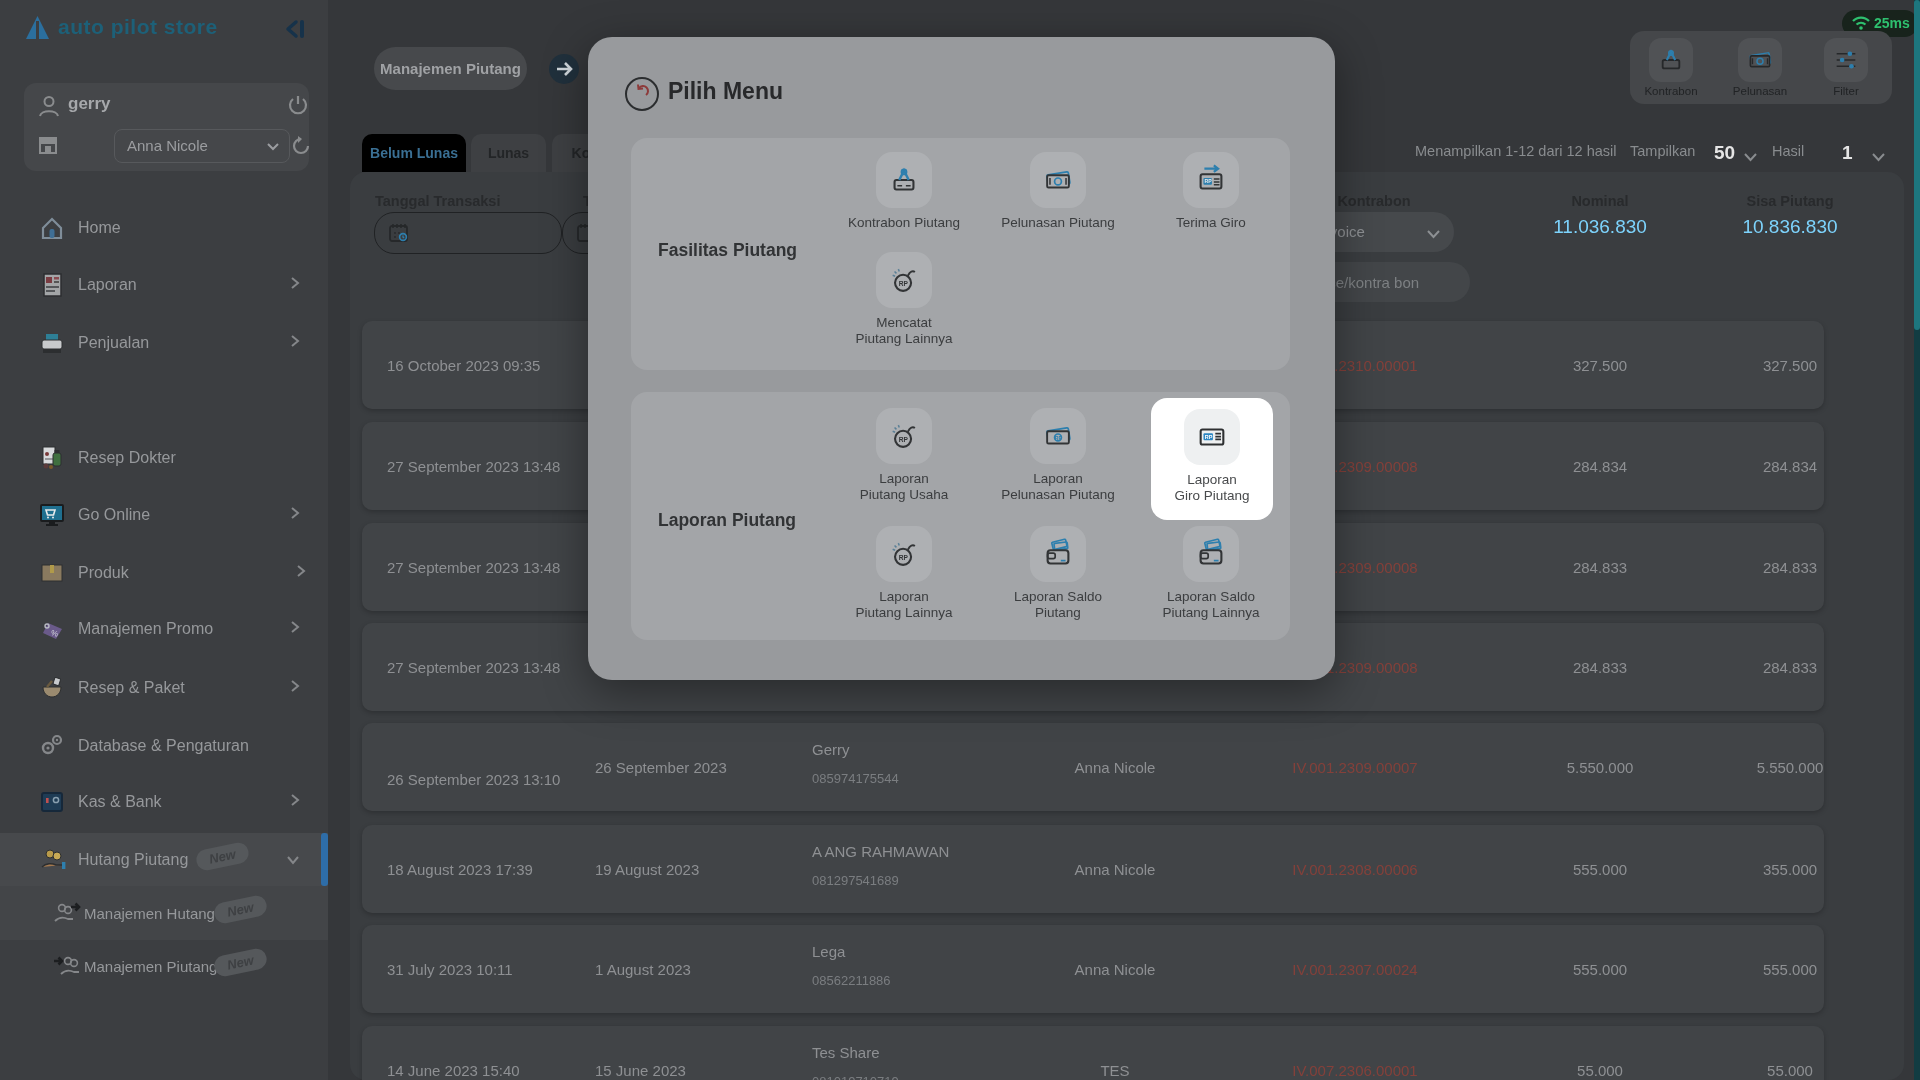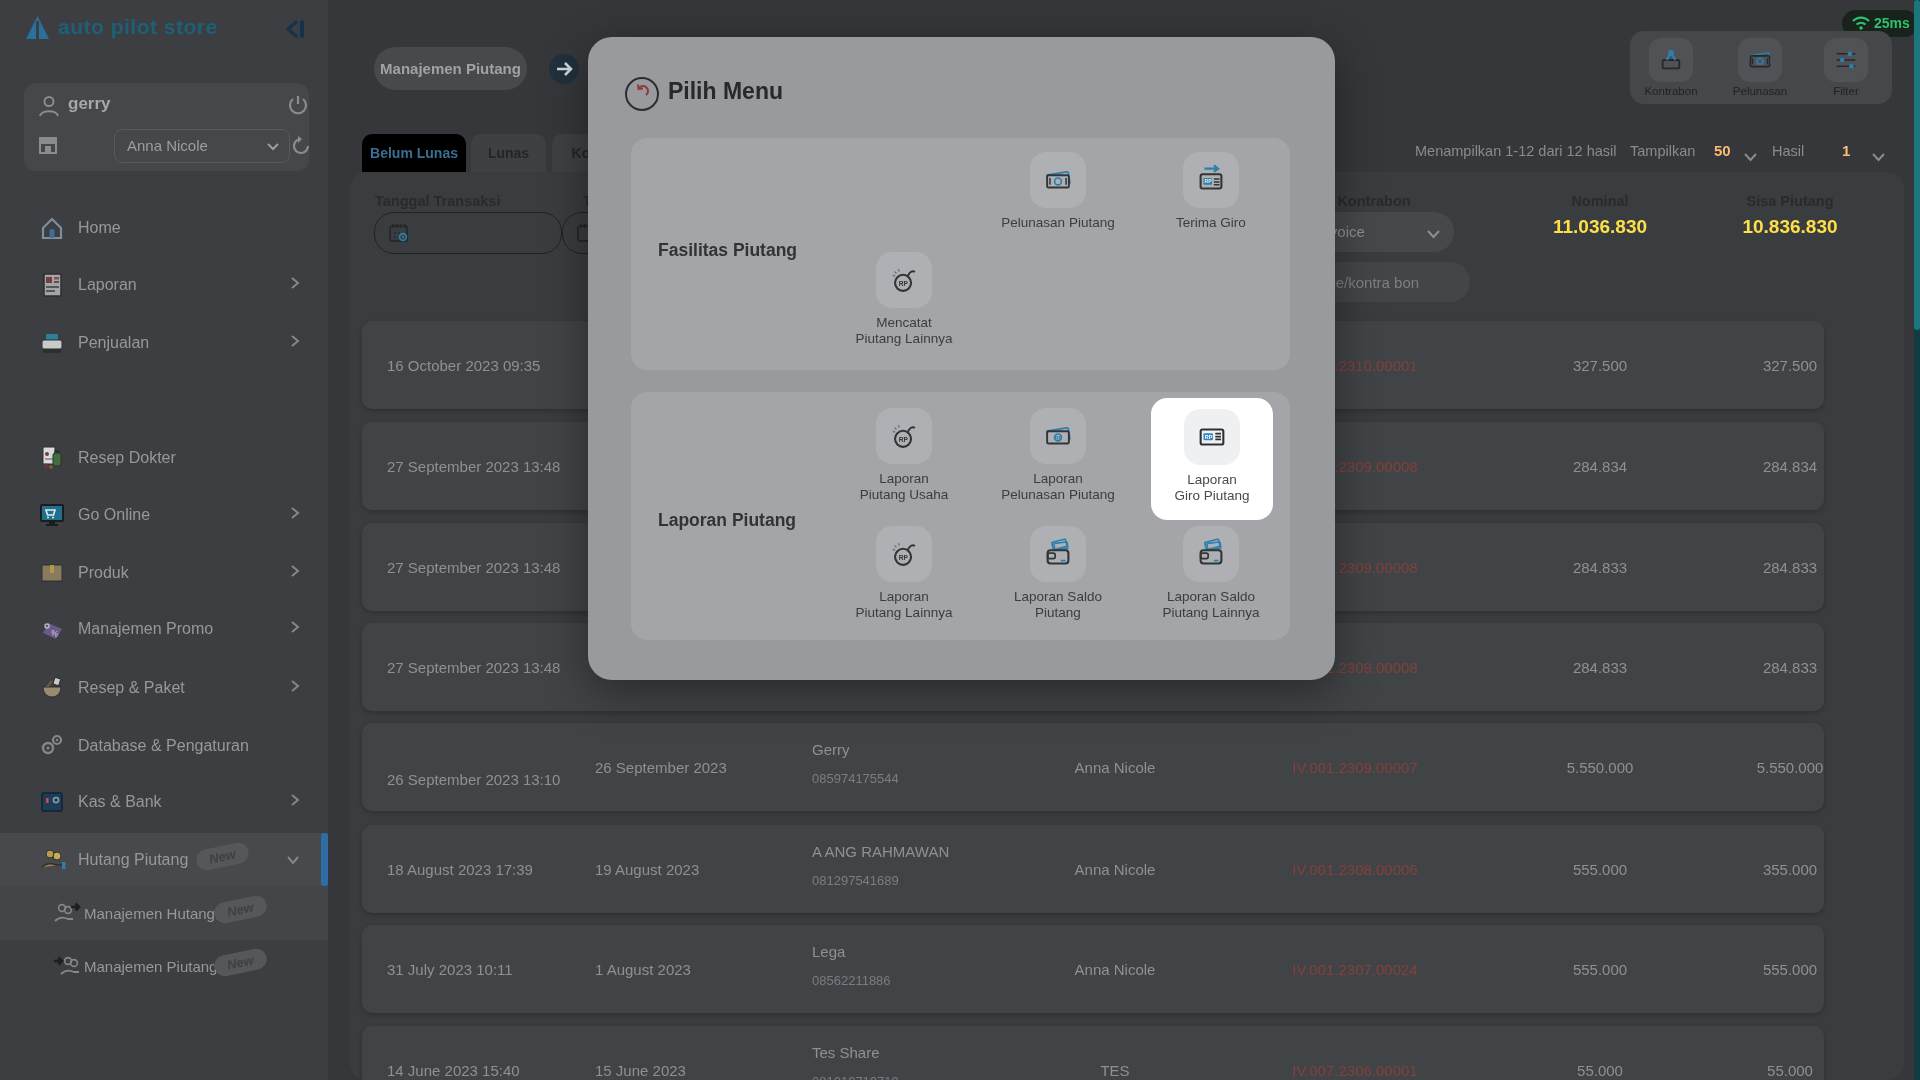--- a/index.html
+++ b/index.html
@@ -37,37 +37,37 @@
   .tbtn .tile{width:44px;height:44px;border-radius:12px;background:#505255;margin:0 auto;
     display:flex;align-items:center;justify-content:center;}
   .tbtn .tl{font-size:11.5px;color:#212325;margin-top:3px;}
   
   .tab{top:134px;height:38px;border-radius:10px 10px 0 0;font-size:14px;font-weight:bold;
     display:flex;align-items:center;justify-content:center;}
   .tab.on{background:#000000;color:#3a6f93;}
   .tab.off{background:#3e4043;color:#232527;}
   #panel{left:350px;top:172px;width:1554px;height:908px;background:#3a3d40;border-radius:16px;}
   .hdr{position:absolute;top:21px;font-size:14.5px;font-weight:bold;color:#282a2c;}
-  .total{position:absolute;top:44px;font-size:19px;font-weight:bold;color:#fde047;}
+  .total{position:absolute;top:44px;font-size:19px;font-weight:normal;color:#7dd3fc;}
   .dinput{position:absolute;top:40px;width:186px;height:40px;border:1.5px solid #202224;
     border-radius:20px;background:transparent;}
   .fselect{position:absolute;left:903px;top:40px;width:185px;height:40px;background:#46494c;
     border-radius:20px;color:#8d9093;font-size:15px;line-height:40px;padding-left:16px;}
   .fsearch{position:absolute;left:903px;top:90px;width:185px;height:40px;background:#434649;
     border-radius:20px;border:none;color:#8d9093;font-size:15px;padding:0 16px;outline:none;}
   .fsearch::placeholder{color:#7d8083;}
   .row{position:absolute;left:12px;width:1462px;height:88px;background:#414447;border-radius:10px;
     box-shadow:0 2px 5px rgba(0,0,0,.22);}
   .row .c{position:absolute;top:50%;transform:translateY(-50%);font-size:15px;color:#8e9093;}
   .row .nm{position:absolute;left:450px;top:18px;font-size:15px;color:#8e9093;}
   .row .ph{position:absolute;left:450px;top:48px;font-size:13px;color:#7a7d80;}
   .row .inv{position:absolute;left:883px;width:220px;text-align:center;top:50%;
     transform:translateY(-50%);font-size:15px;color:#84403a;}
   .info{font-size:14.5px;color:#898c8f;}
-  .info b{color:#fdba74;font-size:15px;}
+  .info b{color:#e5e5e5;font-size:19px;}
   
   #modal{left:588px;top:37px;width:747px;height:643px;background:#989a9d;border-radius:24px;
     box-shadow:0 12px 45px rgba(0,0,0,.4);}
   .m-title{position:absolute;left:80px;top:41px;font-size:23px;font-weight:bold;color:#28292b;}
   .m-back{position:absolute;left:37px;top:40px;width:30px;height:30px;border:2.5px solid #2b2d2f;
     border-radius:50%;display:flex;align-items:center;justify-content:center;}
   .sect{position:absolute;left:43px;width:659px;background:#a3a5a8;border-radius:16px;}
   .sect .slbl{position:absolute;left:27px;font-size:17.5px;font-weight:bold;color:#313335;}
   .cell{position:absolute;width:150px;text-align:center;}
   .cell .tile{width:56px;height:56px;border-radius:16px;background:#aeb0b3;margin:0 auto;
@@ -190,21 +190,21 @@
           <circle cx="10" cy="16.5" r="1" fill="#e8eaec"></circle>
           <circle cx="15" cy="16.5" r="1" fill="#e8eaec"></circle>
           <rect x="11" y="20" width="6" height="3" fill="#1a1c1e"></rect>
           <rect x="8" y="23" width="12" height="2" fill="#1a1c1e"></rect>
         </svg></span>
     <span class="lbl">Go Online</span>
     <span class="chev"><svg width="10" height="14" viewBox="0 0 10 14">
           <polyline points="2,2 8,7 2,12" fill="none" stroke="#85878a" stroke-width="2"></polyline>
         </svg></span>
   </div>
-  <div class="abs mitem" style="top:550px;">
+  <div class="abs mitem" style="top:550px;padding-left:6px;">
     <span class="mic"><svg width="28" height="28" viewBox="0 0 28 28">
           <rect x="4" y="6" width="20" height="16" fill="#8a7a5f" stroke="#2c2e30"></rect>
           <rect x="12" y="6" width="4" height="8" fill="#b09a4a"></rect>
         </svg></span>
     <span class="lbl">Produk</span>
     <span class="chev"><svg width="10" height="14" viewBox="0 0 10 14">
           <polyline points="2,2 8,7 2,12" fill="none" stroke="#85878a" stroke-width="2"></polyline>
         </svg></span>
   </div>
   <div class="abs mitem" style="top:606px;">
@@ -488,20 +488,31 @@
       <svg width="18" height="18" viewBox="0 0 18 18">
           <path d="M13 12 A5 5 0 1 0 6 5" fill="none" stroke="#8d3a3a" stroke-width="2"></path>
           <polyline points="5,1.5 5.5,6 10,5.5" fill="none" stroke="#8d3a3a" stroke-width="2"></polyline>
         </svg>
     </span>
   </div>
   <span class="m-title">Pilih Menu</span>
 
   <div class="sect" style="top:101px;height:232px;">
     <span class="slbl" style="top:102px;">Fasilitas Piutang</span>
+    <div class="cell" style="left:198px;top:14px;">
+      <div class="tile">
+        <svg width="34" height="34" viewBox="0 0 36 36">
+            <rect x="8" y="18" width="20" height="10" rx="2" fill="none" stroke="#323436" stroke-width="2.2"></rect>
+            <path d="M13 18 L18 8 L23 18" fill="none" stroke="#2d7fae" stroke-width="2.6"></path>
+            <circle cx="18" cy="9.5" r="2.6" fill="none" stroke="#2d7fae" stroke-width="2"></circle>
+            <path d="M11 24 h5 M20 24 h5" stroke="#323436" stroke-width="1.6"></path>
+          </svg>
+      </div>
+      <div class="clbl pre">Kontrabon Piutang</div>
+    </div>
     <div class="cell" style="left:352px;top:14px;">
       <div class="tile">
         <svg width="34" height="34" viewBox="0 0 36 36">
             <rect x="7" y="11" width="23" height="13" rx="1.5" fill="none" stroke="#2d7fae" stroke-width="1.8" transform="rotate(-9 18 18)"></rect>
             <rect x="6.5" y="13" width="23" height="13" rx="1.5" fill="#aeb0b3" stroke="#323436" stroke-width="2"></rect>
             <circle cx="18" cy="19.5" r="3.6" fill="none" stroke="#2d7fae" stroke-width="1.8"></circle>
             <path d="M9.5 16 v7 M26.5 16 v7" stroke="#323436" stroke-width="1.6"></path>
           </svg>
       </div>
       <div class="clbl pre">Pelunasan Piutang</div>

